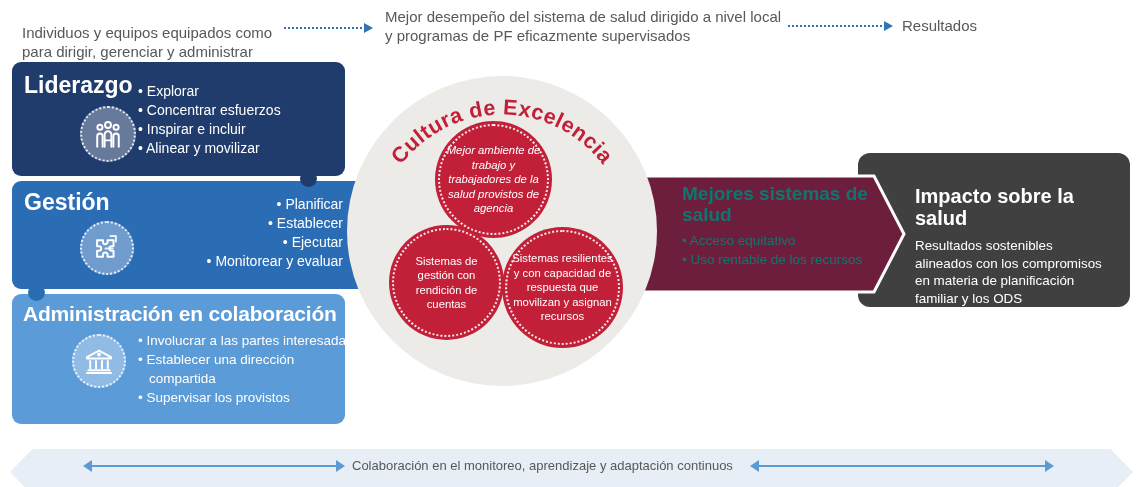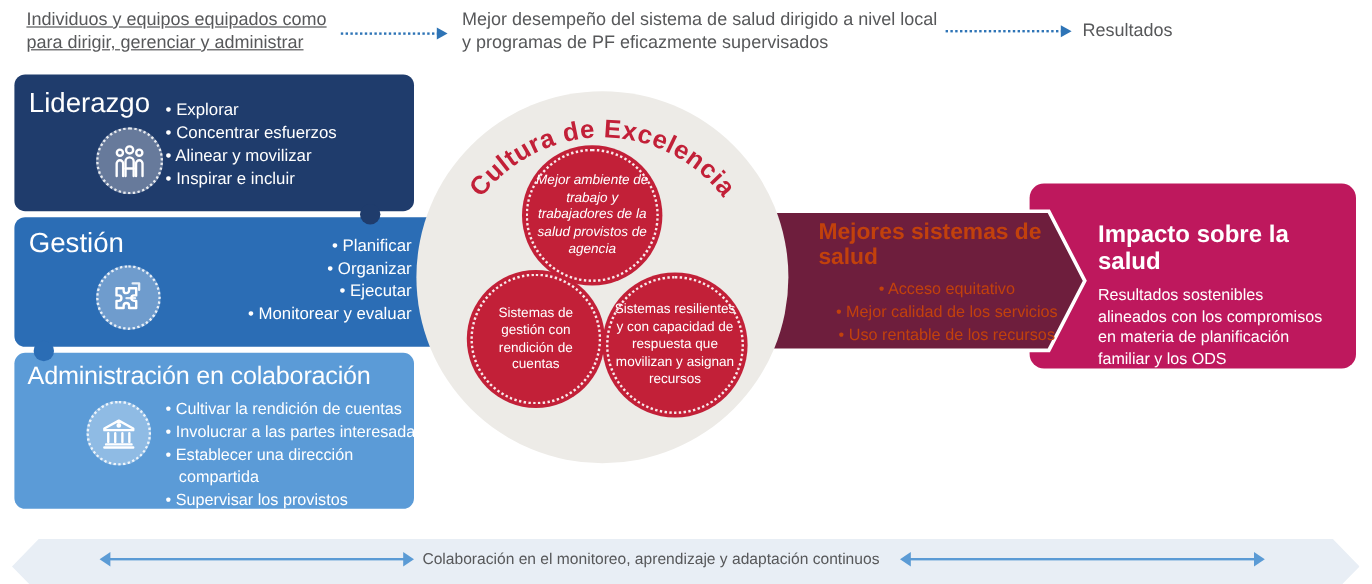--- a/index.html
+++ b/index.html
@@ -2,37 +2,37 @@
 <html><head>
 <meta charset="utf-8">
 <style>
   html,body{margin:0;padding:0;background:#fff;}
   .canvas{
     position:relative;width:1143px;height:487px;overflow:hidden;
     font-family:"Liberation Sans",sans-serif;background:#fff;
   }
   
   .top-text{position:absolute;color:#57585a;font-size:15px;line-height:1.25;}
-  .t1{left:22px;top:8px;width:272px;text-decoration:underline;}
+  .t1{left:22px;top:24px;width:272px;}
   .t2{left:385px;top:8px;width:402px;}
   .t3{left:902px;top:17px;width:200px;}
   .dotted-arrow{position:absolute;height:0;border-top:2px dotted #2e74b6;}
   .dotted-arrow::after{
     content:"";position:absolute;right:-3px;top:-6px;
     border-left:9px solid #2e74b6;border-top:5px solid transparent;border-bottom:5px solid transparent;
   }
   .a1{left:284px;top:27px;width:86px;}
   .a2{left:788px;top:25px;width:102px;}
 
   
   .pillar{position:absolute;left:12px;width:333px;border-radius:9px;color:#fff;}
   .pillar-0{top:62px;height:114px;background:#1f3c6c;}
   .pillar-1{top:181px;height:108px;background:#2b6db5;padding-left:28px;}
   .pillar-2{top:294px;height:130px;background:#5b9bd7;}
-  .pillar h2{position:absolute;margin:0;font-weight:normal;color:#fff;}
+  .pillar h2{position:absolute;margin:0;font-weight:bold;color:#fff;}
   .pillar-0 h2{left:12px;top:10px;font-size:23px;}
   .pillar-1 h2{left:12px;top:8px;font-size:23px;}
   .pillar-2 h2{left:11px;top:8px;font-size:21px;letter-spacing:-0.2px;}
   .icon-circle{
     position:absolute;border-radius:50%;
     background:rgba(255,255,255,0.32);
     border:2px dotted rgba(255,255,255,0.85);
     display:flex;align-items:center;justify-content:center;
   }
   .pillar-0 .icon-circle{left:68px;top:44px;width:52px;height:52px;}
@@ -58,29 +58,29 @@
     display:flex;align-items:center;justify-content:center;text-align:center;
   }
   .bubble::after{content:"";position:absolute;inset:3px;border:2px dotted rgba(255,255,255,0.9);border-radius:50%;}
   .bubble span{position:relative;z-index:1;font-size:11.3px;line-height:1.28;padding:0 9px;}
   .b0{left:88px;top:45px;width:117px;height:117px;z-index:1;font-style:italic;}
   .b1{left:42px;top:149px;width:115px;height:115px;z-index:2;}
   .b2{left:155px;top:151px;width:121px;height:121px;z-index:3;}
 
   
   .maroon-arrow{position:absolute;left:628px;top:172px;width:286px;height:124px;z-index:1;}
-  .outcomes-text{position:absolute;left:682px;top:183px;width:214px;color:#c2410c;z-index:3;}
+  .outcomes-text{position:absolute;left:682px;top:183px;width:214px;color:#0f766e;z-index:3;}
   .outcomes-text h2{margin:0 0 5px 0;font-size:19px;line-height:1.12;font-weight:bold;max-width:190px;}
-  .outcomes-text ul{margin:0;padding:0;list-style:none;font-size:13.5px;line-height:1.42;text-align:center;}
+  .outcomes-text ul{margin:0;padding:0;list-style:none;font-size:13.5px;line-height:1.42;}
   .outcomes-text li::before{content:"• ";}
 
   
   .impact-card{
     position:absolute;left:858px;top:153px;width:272px;height:154px;
-    background:#be185d;border-radius:12px;color:#fff;z-index:0;box-sizing:border-box;
+    background:#404040;border-radius:12px;color:#fff;z-index:0;box-sizing:border-box;
     padding:32px 18px 0 57px;
   }
   .impact-card h2{margin:0;font-size:20px;line-height:1.1;font-weight:bold;max-width:165px;}
   .impact-card p{margin:8px 0 16px 0;font-size:13.4px;line-height:1.32;}
 
   
   .footer-banner{
     position:absolute;left:10px;top:449px;width:1123px;height:46px;background:#e8eef5;
     -webkit-clip-path:polygon(0 50%,2% 0,98% 0,100% 50%,98% 100%,2% 100%);
     clip-path:polygon(0 50%,2% 0,98% 0,100% 50%,98% 100%,2% 100%);
@@ -118,71 +118,69 @@
         <circle cx="17.7" cy="7.2" r="1.8"></circle>
         <path d="M15.8 21v-7.4a1.9 1.9 0 0 1 3.8 0V21"></path>
         <circle cx="12" cy="5.6" r="2.1"></circle>
         <path d="M9.6 21v-8.6a2.4 2.4 0 0 1 4.8 0V21"></path>
         <path d="M9.6 16.5h4.8"></path>
       </svg>
     </div>
     <ul>
       <li>Explorar</li>
       <li>Concentrar esfuerzos</li>
+      <li>Inspirar e incluir</li>
       <li>Alinear y movilizar</li>
-      <li>Inspirar e incluir</li>
     </ul>
   </section>
 
   <section class="pillar pillar-1">
     <h2>Gestión</h2>
     <div class="icon-circle">
       <svg viewBox="0 0 24 24">
         <path d="M5 6.5h4.2v1.3a1.6 1.6 0 0 0 3.2 0V6.5h4.2v4.2h-1.3a1.6 1.6 0 0 0 0 3.2h1.3v4.2h-4.2v-1.3a1.6 1.6 0 0 0-3.2 0v1.3H5v-4.2h1.3a1.6 1.6 0 0 0 0-3.2H5z"></path>
         <path d="M10.9 12.3h5" opacity="0.85"></path>
         <path d="M14.5 3.6h3.8v3.8" opacity="0.85"></path>
       </svg>
     </div>
     <ul>
       <li>Planificar</li>
-      <li>Organizar</li>
+      <li>Establecer</li>
       <li>Ejecutar</li>
       <li>Monitorear y evaluar</li>
     </ul>
   </section>
 
   <section class="pillar pillar-2">
     <h2>Administración en colaboración</h2>
     <div class="icon-circle">
       <svg viewBox="0 0 24 24">
         <path d="M3.5 9.2 12 4.6l8.5 4.6v1H3.5z"></path>
         <circle cx="12" cy="7.4" r="0.7"></circle>
         <path d="M5.8 12v5.2M9.9 12v5.2M14.1 12v5.2M18.2 12v5.2"></path>
         <path d="M4.5 18.6h15M3.5 20.4h17"></path>
       </svg>
     </div>
     <ul>
-      <li>Cultivar la rendición de cuentas</li>
       <li>Involucrar a las partes interesadas</li>
       <li>Establecer una dirección compartida</li>
       <li>Supervisar los provistos</li>
     </ul>
   </section>
 
   <div class="tab tab-1"></div>
   <div class="tab tab-2"></div>
 
   <svg class="maroon-arrow" viewBox="0 0 286 124">
     <polygon points="2,4 246,4 276,62 246,120 2,120" fill="#6e1e3d" stroke="#ffffff" stroke-width="3"></polygon>
   </svg>
   <div class="outcomes-text">
     <h2>Mejores sistemas de salud</h2>
     <ul>
       <li>Acceso equitativo</li>
-      <li>Mejor calidad de los servicios</li>
       <li>Uso rentable de los recursos</li>
     </ul>
   </div>
 
   <div class="impact-card">
     <h2>Impacto sobre la salud</h2>
     <p>Resultados sostenibles alineados con los compromisos en materia de planificación familiar y los ODS</p>
   </div>
 
   <div class="culture-circle">

